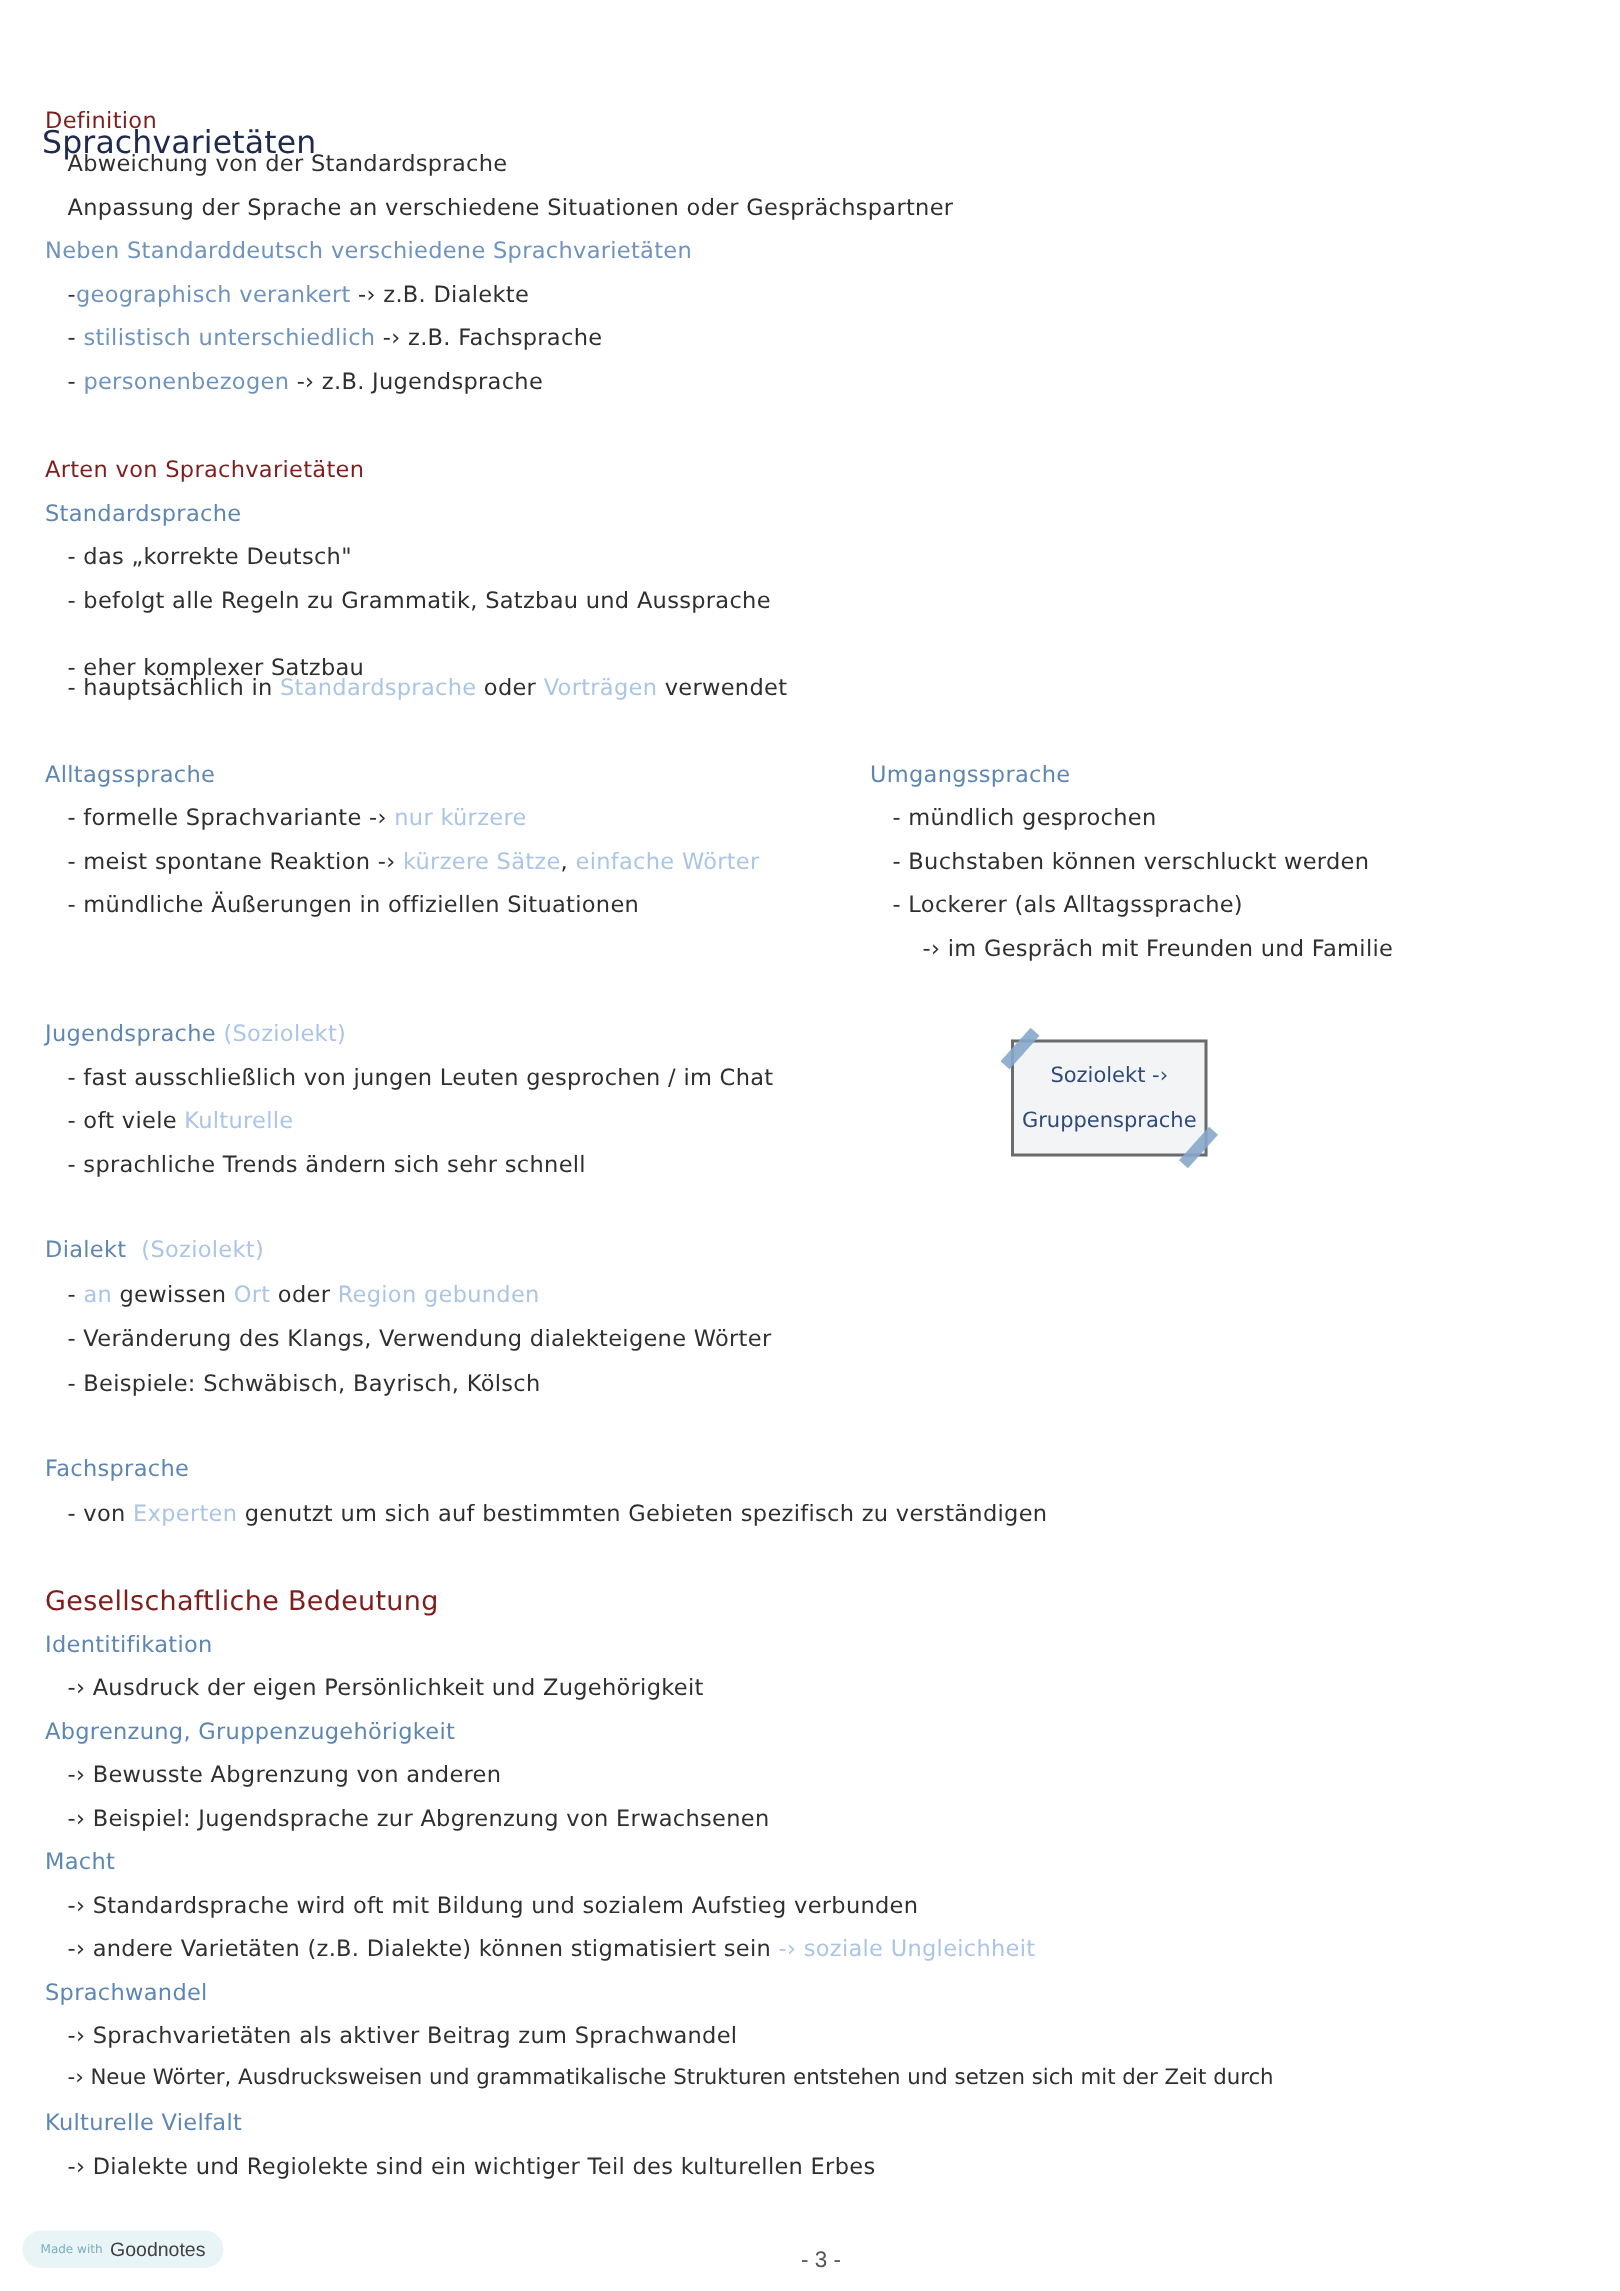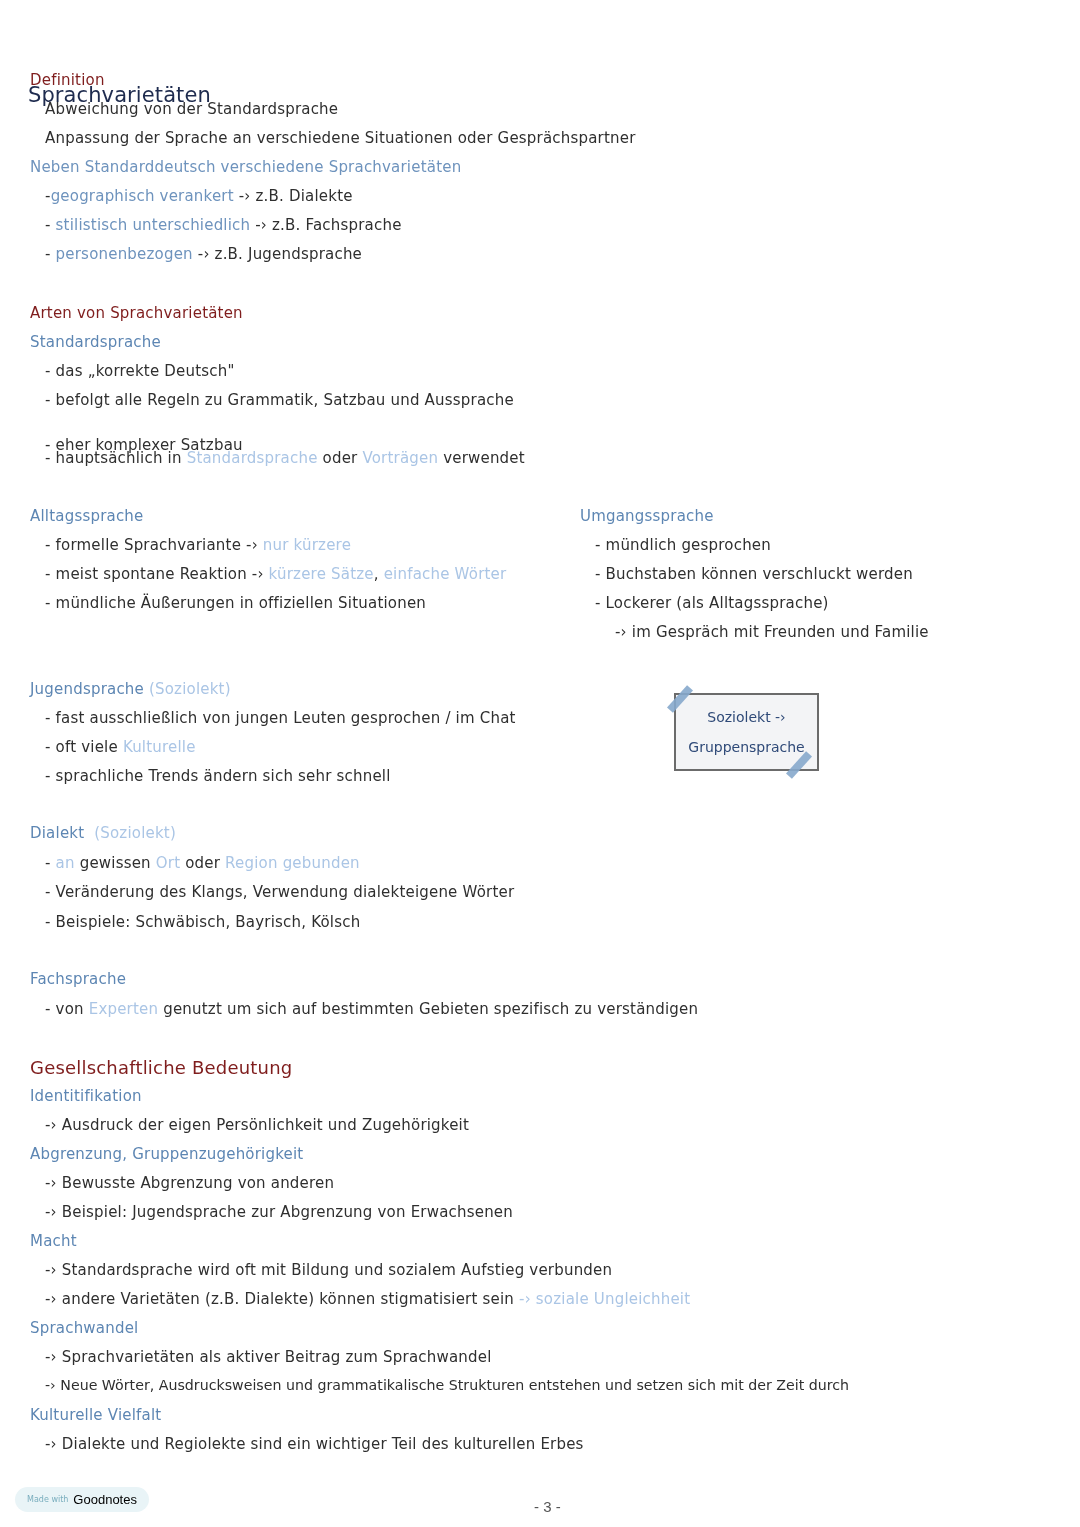--- a/index.html
+++ b/index.html
@@ -5,29 +5,29 @@
   html, body { margin:0; padding:0; background:#ffffff; }
   body { width:1080px; height:1527px; position:relative; overflow:hidden;
          font-family:"DejaVu Sans", sans-serif; color:#2c2c2c; }
   .line { position:absolute; white-space:nowrap; font-size:15px; letter-spacing:0.2px; }
   .h1 { font-size:21px; color:#1e2b4e; letter-spacing:0.1px;margin-top:45px; }
   .h2 { font-size:15px; color:#7f1d1d; }
   .sub { font-size:15px; color:#5d86b3; }
   .body { color:#2f2f2f;margin-left:15px; }
   .hl { color:#aac5e5; }
   .mid { color:#6e93bd; }
-  .note-box { position:absolute; left:674px; top:693px; width:145px; height:78px;
+  .note-box { position:absolute; left:674px; top:693px; width:131px; height:78px;
               background:#f3f4f6; border:2px solid #6b6b6b; box-sizing:border-box;
               display:flex; flex-direction:column; align-items:center; justify-content:center; }
   .note-box span { font-size:14px; color:#2f4a78; line-height:30px; }
   .tape { position:absolute; width:30px; height:8px; background:#86a8cc; opacity:0.9; }
   .badge { position:absolute; left:15px; top:1487px; width:134px; height:25px; border-radius:13px;
            background:#e9f4f7; display:flex; align-items:center; justify-content:center; gap:5px; }
   .badge .small { font-size:8px; color:#7aaebe; }
-  .badge .brand { font-size:13px; color:#000000; font-family:"Liberation Sans", sans-serif; }
+  .badge .brand { font-size:13px; color:#404040; font-family:"Liberation Sans", sans-serif; }
   .page-num { position:absolute; left:534px; top:1498px; font-size:15px; color:#555;
               font-family:"Liberation Sans", sans-serif; }
 </style>
 </head>
 <body>
 
 <div class="line h1" style="left:28px;top:38px">Sprachvarietäten</div>
 <div class="line h2" style="left:30px;top:71px">Definition</div>
 <div class="line body" style="left:30px;top:100px">Abweichung von der Standardsprache</div>
 <div class="line body" style="left:30px;top:129px">Anpassung der Sprache an verschiedene Situationen oder Gesprächspartner</div>

